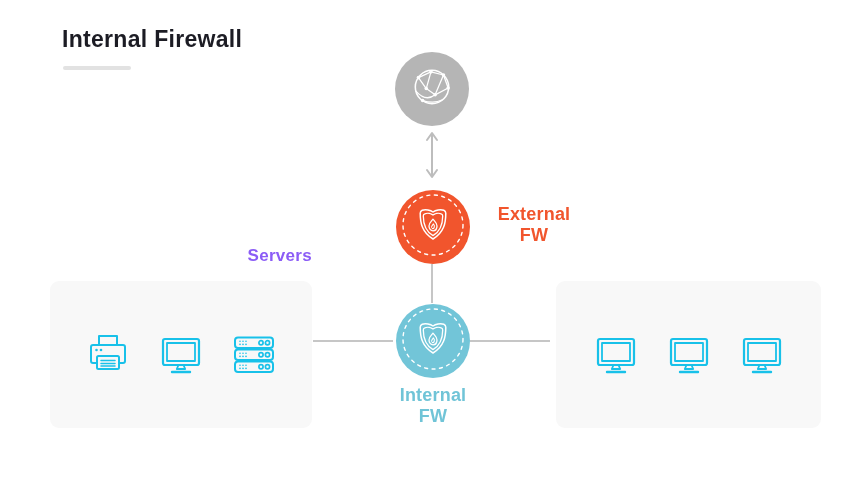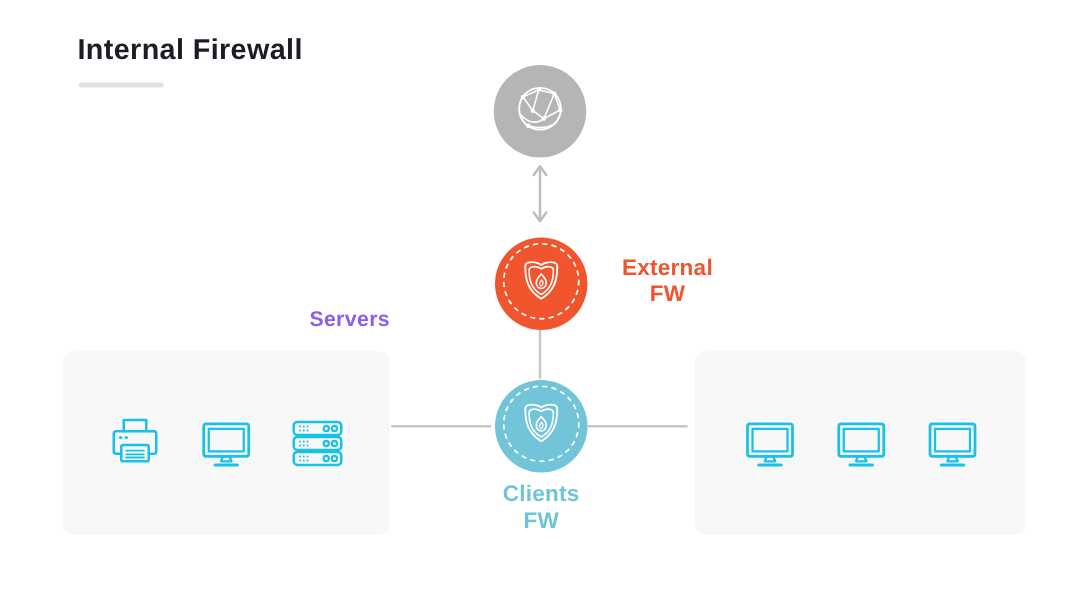--- a/index.html
+++ b/index.html
@@ -107,21 +107,21 @@
             <path stroke-width="1.5" d="M0,-13 C2.5,-15 7.5,-16 10.8,-14.8 C12,-14.3 12.8,-13.3 12.8,-11.8 C12.8,-2 11,7.5 0,14 C-11,7.5 -12.8,-2 -12.8,-11.8 C-12.8,-13.3 -12,-14.3 -10.8,-14.8 C-7.5,-16 -2.5,-15 0,-13 Z"></path>
             <path stroke-width="1.3" d="M0,-9.9 C1.9,-11.4 5.7,-12.2 8.2,-11.2 C9.1,-10.9 9.7,-10.1 9.7,-9 C9.7,-1.5 8.4,5.7 0,10.6 C-8.4,5.7 -9.7,-1.5 -9.7,-9 C-9.7,-10.1 -9.1,-10.9 -8.2,-11.2 C-5.7,-12.2 -1.9,-11.4 0,-9.9 Z"></path>
             <path stroke-width="1.3" d="M0,-5.8 C1.7,-3.5 4,-2 4,0.9 C4,3.8 2.3,5.8 0,5.8 C-2.3,5.8 -4,3.8 -4,0.9 C-4,-2 -1.7,-3.5 0,-5.8 Z"></path>
             <path stroke-width="1.1" d="M-1.4,2.2 C-1.4,0.7 -0.3,0 0.3,-1.1 C1.3,-0.1 1.6,1 1.3,2.1 C1,3.2 0.1,3.7 -0.7,3.5"></path>
           </g>
         </g>
       </svg>
     </span>
   </div>
   <div class="abs fw-label internal-fw-label">
-    <span>Clients</span><br>
+    <span>Internal</span><br>
     <span>FW</span>
   </div>
 
   <div class="abs hline hline-left"></div>
   <div class="abs hline hline-right"></div>
 
   <div class="abs group-label servers-label">Servers</div>
   <div class="abs panel servers-panel">
     <span>
       <svg class="device-icon" viewBox="0 0 46 46" fill="none" stroke="#18c1e9" stroke-width="2" stroke-linecap="round" stroke-linejoin="round">

